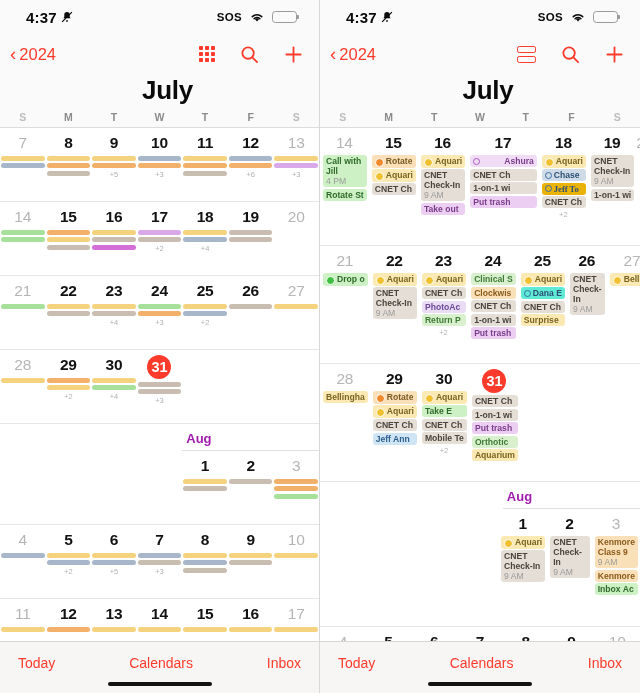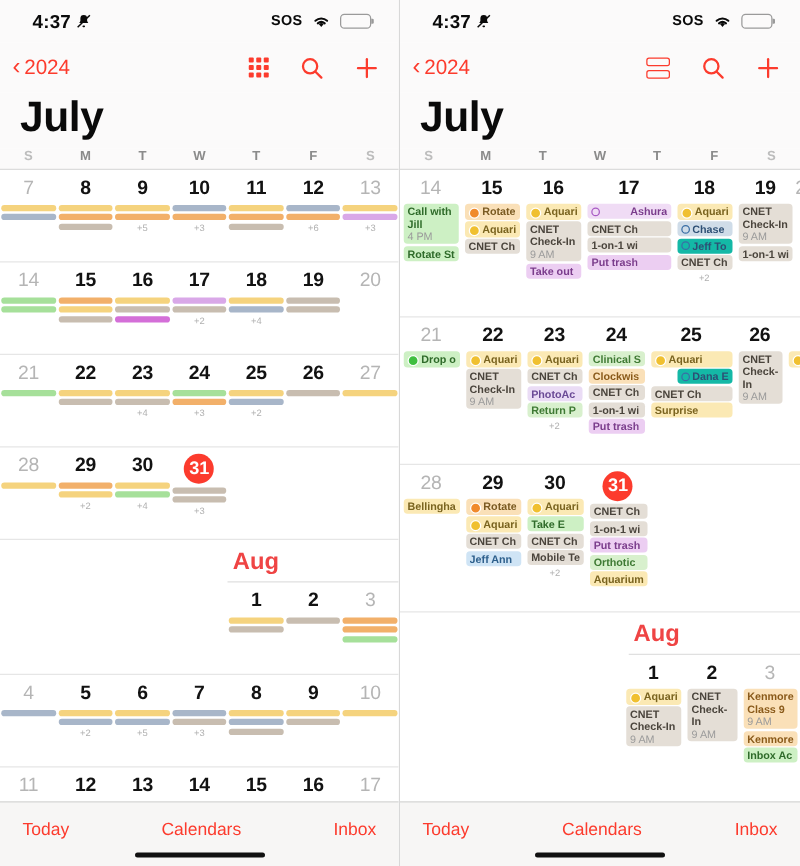--- a/index.html
+++ b/index.html
@@ -31,22 +31,22 @@
   .chev { font-size:19px; font-weight:300; line-height:1; margin-top:-2px; }
   .nav-actions { display:flex; align-items:center; gap:25px; }
   .ic { color:#fc3b2d; display:flex; align-items:center; justify-content:center; }
   .grid-ic { display:grid; grid-template-columns:repeat(3,4px); grid-template-rows:repeat(3,4px);
     gap:2.2px; }
   .grid-ic i { display:block; width:4px; height:4px; background:#fc3b2d; border-radius:.8px; }
   .rows-ic { width:19px; height:17px; display:flex; flex-direction:column; gap:3px; }
   .rows-ic i { display:block; height:7px; border:1.4px solid #fc3b2d; border-radius:2.2px; }
 
   
-  .month-title { font-size:34px; font-weight:bold; color:#0a0a0a; padding:1px 0 5px 16px;
-    background:#fbfafa; letter-spacing:-.3px; }
+  .month-title { font-size:26px; font-weight:bold; color:#0a0a0a; padding:1px 0 5px 16px;
+    background:#fbfafa; letter-spacing:-.3px;text-align:center; }
 
   
   .weekdays { display:grid; grid-template-columns:repeat(7,1fr); background:#fbfafa;
     padding-bottom:4px; border-bottom:.5px solid #dcdcdc; }
   .weekdays div { text-align:center; font-size:10.5px; font-weight:bold; color:#8b8b8b; }
   .weekdays div.we { color:#bdbdbd; }
 
   
   .body { flex:1 1 auto; overflow:hidden; position:relative; background:#fff; }
 
@@ -74,21 +74,21 @@
   .chip.multi { white-space:normal; display:block; }
   .chip .tm { font-weight:normal; color:#9b9b9b; display:block; }
   .dotic { flex:0 0 7px; width:7px; height:7px; border-radius:50%; margin-top:1.5px;
     border:1.6px solid #fff; box-sizing:content-box; }
   .dotic.ring { background:transparent; }
   .chip .txt { overflow:hidden; text-overflow:clip; }
   .more2 { font-size:7.5px; color:#b0b0b0; text-align:center; line-height:9px; }
 
   
   .monthsep { display:grid; grid-template-columns:repeat(7,1fr); }
-  .monthsep .mlabel { grid-column:5 / 8; font-size:19px; font-weight:bold; color:#ef4444;
+  .monthsep .mlabel { grid-column:5 / 8; font-size:13px; font-weight:bold; color:#a21caf;
     padding:7px 0 4px 4px; border-bottom:.5px solid #e0e0e0; }
   .monthsep .blank { grid-column:1 / 5; }
 
   
   .tabbar { flex:0 0 52px; background:#f7f6f5; border-top:.5px solid #d6d6d6;
     display:flex; align-items:flex-start; justify-content:space-between;
     padding:13px 18px 0 18px; position:relative; }
   .tab { color:#fc3b2d; font-size:14px; }
   .homebar { position:absolute; bottom:7px; left:50%; transform:translateX(-50%);
     width:104px; height:4.5px; background:#111; border-radius:3px; }
@@ -631,21 +631,21 @@
             <div class="dnum">18</div>
             <div class="chips">
               <div class="chip" style="background: rgb(251, 233, 180); color: rgb(122, 100, 32);">
                 <span class="dotic" style="background: rgb(240, 192, 48);"></span>
                 <span class="txt">Aquari</span>
               </div>
               <div class="chip" style="background: rgb(207, 220, 232); color: rgb(45, 79, 116);">
                 <span class="dotic ring" style="border: 1.6px solid rgb(58, 110, 165); width: 5px; height: 5px; flex-basis: 5px;"></span>
                 <span class="txt">Chase</span>
               </div>
-              <div class="chip" style="background: #14b8a6; color: rgb(45, 79, 116);">
+              <div class="chip" style="background: #eab308; color: rgb(45, 79, 116); font-family: Liberation Serif, serif;">
                 <span class="dotic ring" style="border: 1.6px solid rgb(58, 110, 165); width: 5px; height: 5px; flex-basis: 5px;"></span>
                 <span class="txt">Jeff To</span>
               </div>
               <div class="chip" style="background: rgb(228, 222, 214); color: rgb(74, 68, 60);">
                 <span class="txt">CNET Ch</span>
               </div>
             </div>
             <div class="more2">+2</div>
           </div>
           <div class="daycell">
@@ -721,21 +721,21 @@
               </div>
             </div>
           </div>
           <div class="daycell">
             <div class="dnum">25</div>
             <div class="chips">
               <div class="chip" style="background: rgb(251, 233, 180); color: rgb(122, 100, 32);">
                 <span class="dotic" style="background: rgb(240, 192, 48);"></span>
                 <span class="txt">Aquari</span>
               </div>
-              <div class="chip" style="background: #14b8a6; color: rgb(45, 79, 116); margin-left: 21px;">
+              <div class="chip" style="background: #5eead4; color: rgb(45, 79, 116);">
                 <span class="dotic ring" style="border: 1.6px solid rgb(58, 110, 165); width: 5px; height: 5px; flex-basis: 5px;"></span>
                 <span class="txt">Dana E</span>
               </div>
               <div class="chip" style="background: rgb(228, 222, 214); color: rgb(74, 68, 60);">
                 <span class="txt">CNET Ch</span>
               </div>
               <div class="chip" style="background: rgb(251, 233, 180); color: rgb(122, 100, 32); text-align: right;">
                 <span class="txt">Surprise</span>
               </div>
             </div>

